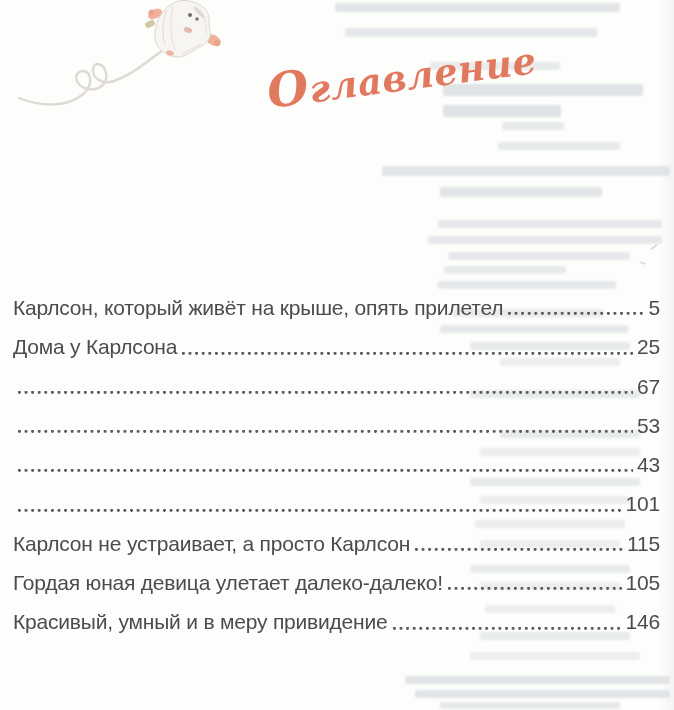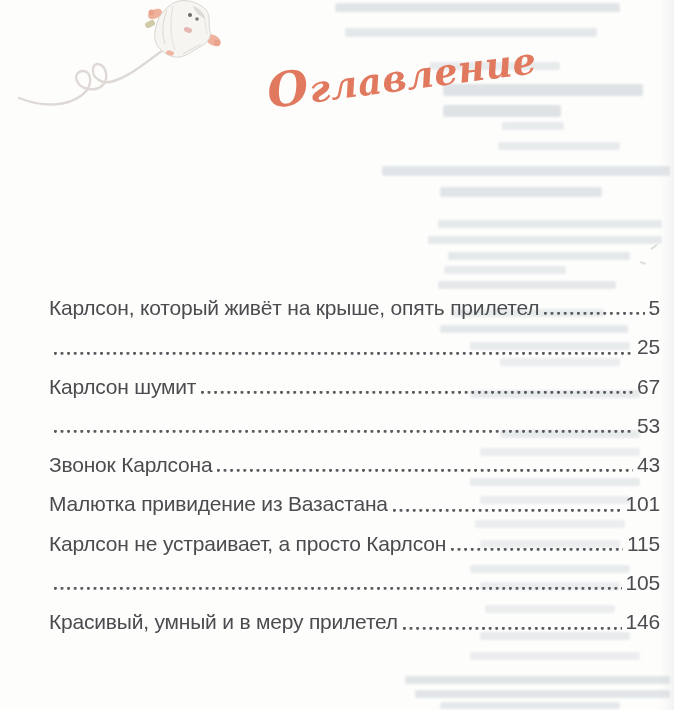--- a/index.html
+++ b/index.html
@@ -50,21 +50,20 @@
     position:absolute;left:13px;right:14px;top:288px;z-index:3;
   }
   .toc-row{
     display:flex;
     align-items:baseline;
     height:39.3px;
     line-height:39.3px;
     font-size:21px;
     color:#4b4c4f;
     letter-spacing:-0.2px;
-    margin-left:36px;
   }
   .toc-chapter{white-space:nowrap;}
   .toc-leader{
     flex:1;
     align-self:flex-end;
     height:3px;
     margin:0 4px 12px 5px;
     background-image:radial-gradient(circle at 1.4px 1.4px, #57585c 1.25px, rgba(0,0,0,0) 1.6px);
     background-size:6.6px 3px;
     background-repeat:repeat-x;
@@ -140,52 +139,51 @@
 
   <h1 class="toc-title">Оглавление</h1>
 
   <div class="toc">
     <div class="toc-row">
       <span class="toc-chapter">Карлсон, который живёт на крыше, опять прилетел</span>
       <span class="toc-leader"></span>
       <span class="toc-page">5</span>
     </div>
     <div class="toc-row">
+      <span class="toc-chapter">Дома у Карлсона</span>
       <span class="toc-leader"></span>
       <span class="toc-page">25</span>
     </div>
     <div class="toc-row">
-      <span class="toc-chapter">Карлсон шумит</span>
       <span class="toc-leader"></span>
       <span class="toc-page">67</span>
     </div>
     <div class="toc-row">
       <span class="toc-leader"></span>
       <span class="toc-page">53</span>
     </div>
     <div class="toc-row">
-      <span class="toc-chapter">Звонок Карлсона</span>
       <span class="toc-leader"></span>
       <span class="toc-page">43</span>
     </div>
     <div class="toc-row">
-      <span class="toc-chapter">Малютка привидение из Вазастана</span>
       <span class="toc-leader"></span>
       <span class="toc-page">101</span>
     </div>
     <div class="toc-row">
       <span class="toc-chapter">Карлсон не устраивает, а просто Карлсон</span>
       <span class="toc-leader"></span>
       <span class="toc-page">115</span>
     </div>
     <div class="toc-row">
+      <span class="toc-chapter">Гордая юная девица улетает далеко-далеко!</span>
       <span class="toc-leader"></span>
       <span class="toc-page">105</span>
     </div>
     <div class="toc-row">
-      <span class="toc-chapter">Красивый, умный и в меру прилетел</span>
+      <span class="toc-chapter">Красивый, умный и в меру привидение</span>
       <span class="toc-leader"></span>
       <span class="toc-page">146</span>
     </div>
   </div>
 
   <div class="edge-shade"></div>
 </div>
 
 </body></html>

